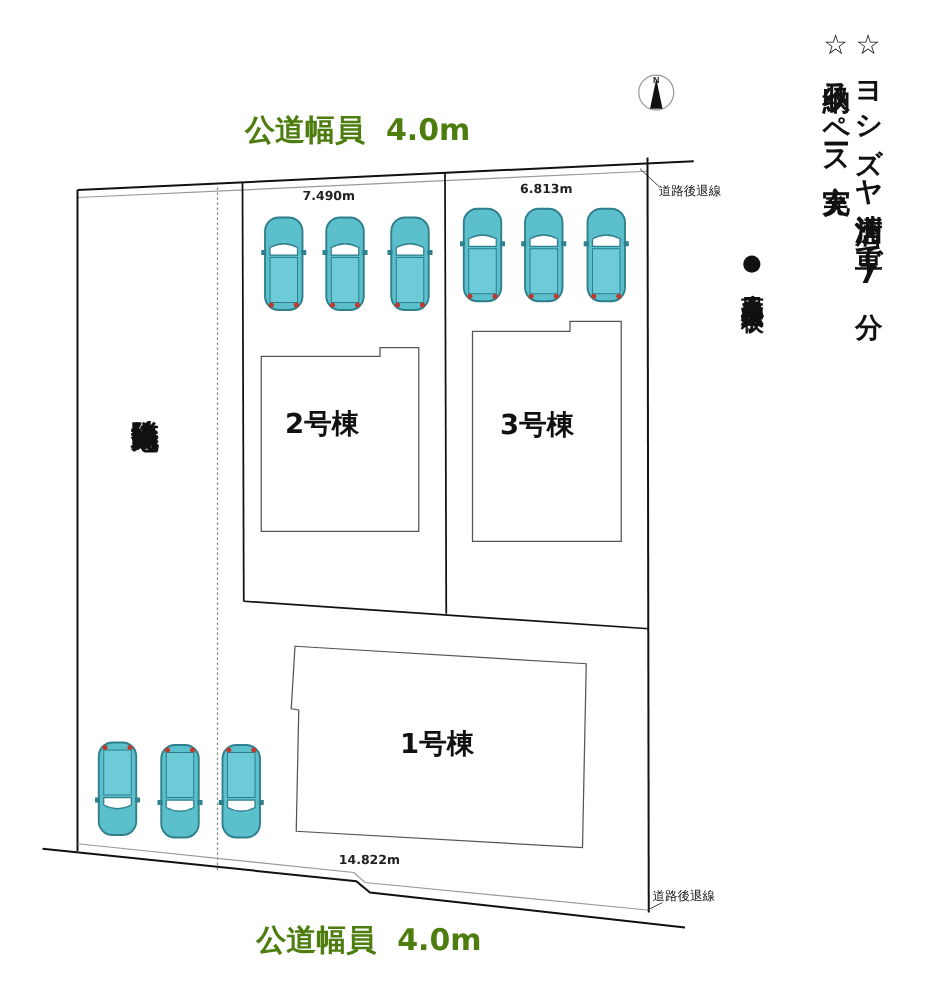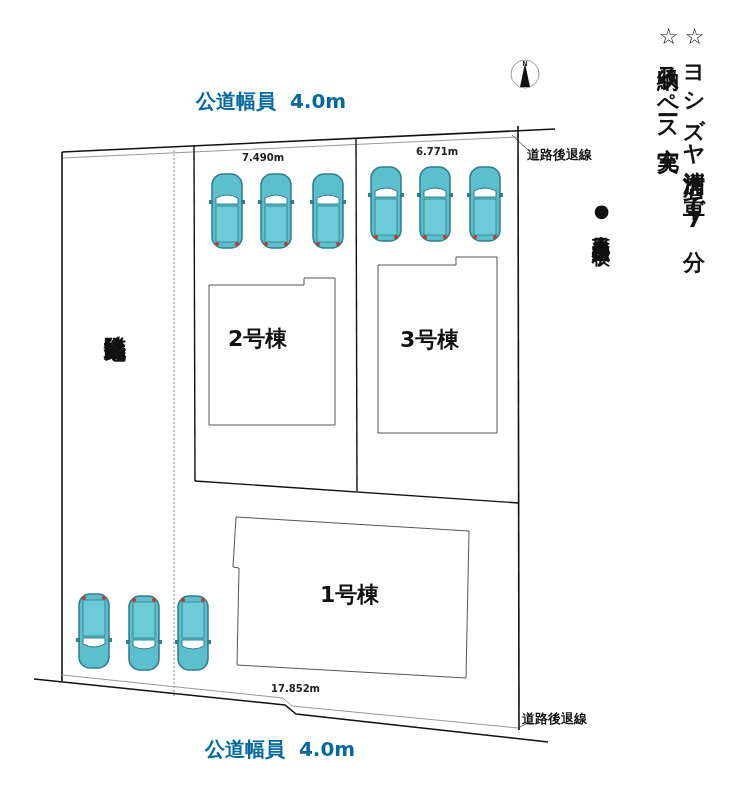--- a/index.html
+++ b/index.html
@@ -1,24 +1,24 @@
 <!DOCTYPE html>
 <html><head>
 <meta charset="utf-8">
 <style>
   html, body { margin: 0; padding: 0; background: #ffffff; }
   body { width: 740px; height: 802px; position: relative; overflow: hidden;
          font-family: "DejaVu Sans", "Liberation Sans", sans-serif; }
   #plan { position: absolute; left: 0; top: 0; width: 740px; height: 802px; }
   .vtext { position: absolute; writing-mode: vertical-rl; text-orientation: upright;
            font-weight: bold; color: #111; letter-spacing: 1px; }
-  .road-label { position: absolute; font-weight: bold; color: #0369a1; font-size: 20px; white-space: nowrap; }
+  .road-label { position: absolute; font-weight: bold; color: #4d7c0f; font-size: 24px; white-space: nowrap; }
   .bldg-label { position: absolute; font-weight: bold; color: #111; font-size: 22px; white-space: nowrap; }
   .dim { position: absolute; font-size: 10px; color: #222; font-weight: bold; white-space: nowrap; }
-  .setback { position: absolute; font-size: 13px; font-weight: bold; color: #111; white-space: nowrap; }
+  .setback { position: absolute; font-size: 10px; font-weight: normal; color: #111; white-space: nowrap; }
   .car { position: absolute; width: 38px; height: 78px; }
 </style>
 </head>
 <body>
 
 <svg id="plan" viewBox="0 0 740 802" xmlns="http://www.w3.org/2000/svg">
 
   <line x1="62" y1="152" x2="555" y2="129" stroke="#111" stroke-width="1.6"></line>
 
   <line x1="62" y1="158" x2="518" y2="137" stroke="#999" stroke-width="1"></line>
@@ -160,22 +160,22 @@
   <span>公道幅員</span>&nbsp;&nbsp;<span>4.0m</span>
 </div>
 <div class="road-label" style="left:205px; top:736px;">
   <span>公道幅員</span>&nbsp;&nbsp;<span>4.0m</span>
 </div>
 
 <div class="setback" style="left:527px; top:146px;">道路後退線</div>
 <div class="setback" style="left:522px; top:710px;">道路後退線</div>
 
 <div class="dim" style="left:242px; top:152px;">7.490m</div>
-<div class="dim" style="left:416px; top:146px;">6.771m</div>
-<div class="dim" style="left:271px; top:683px;">17.852m</div>
+<div class="dim" style="left:416px; top:146px;">6.813m</div>
+<div class="dim" style="left:271px; top:683px;">14.822m</div>
 
 <div class="bldg-label" style="left:228px; top:324px;">2号棟</div>
 <div class="bldg-label" style="left:400px; top:325px;text-align:right;">3号棟</div>
 <div class="bldg-label" style="left:320px; top:580px;">1号棟</div>
 
 <div class="vtext" style="left:100px; top:318px; font-size:22px;">隣接協力地</div>
 
 <div class="vtext" style="left:681px; top:24px; font-size:22px; line-height:26px;">☆ヨシズヤ清洲店　車で7分</div>
 <div class="vtext" style="left:655px; top:24px; font-size:22px; line-height:26px;">☆収納スペース充実</div>
 <div class="vtext" style="left:590px; top:200px; font-size:18px; line-height:22px;">●大里西小学校・大里中学校</div>

